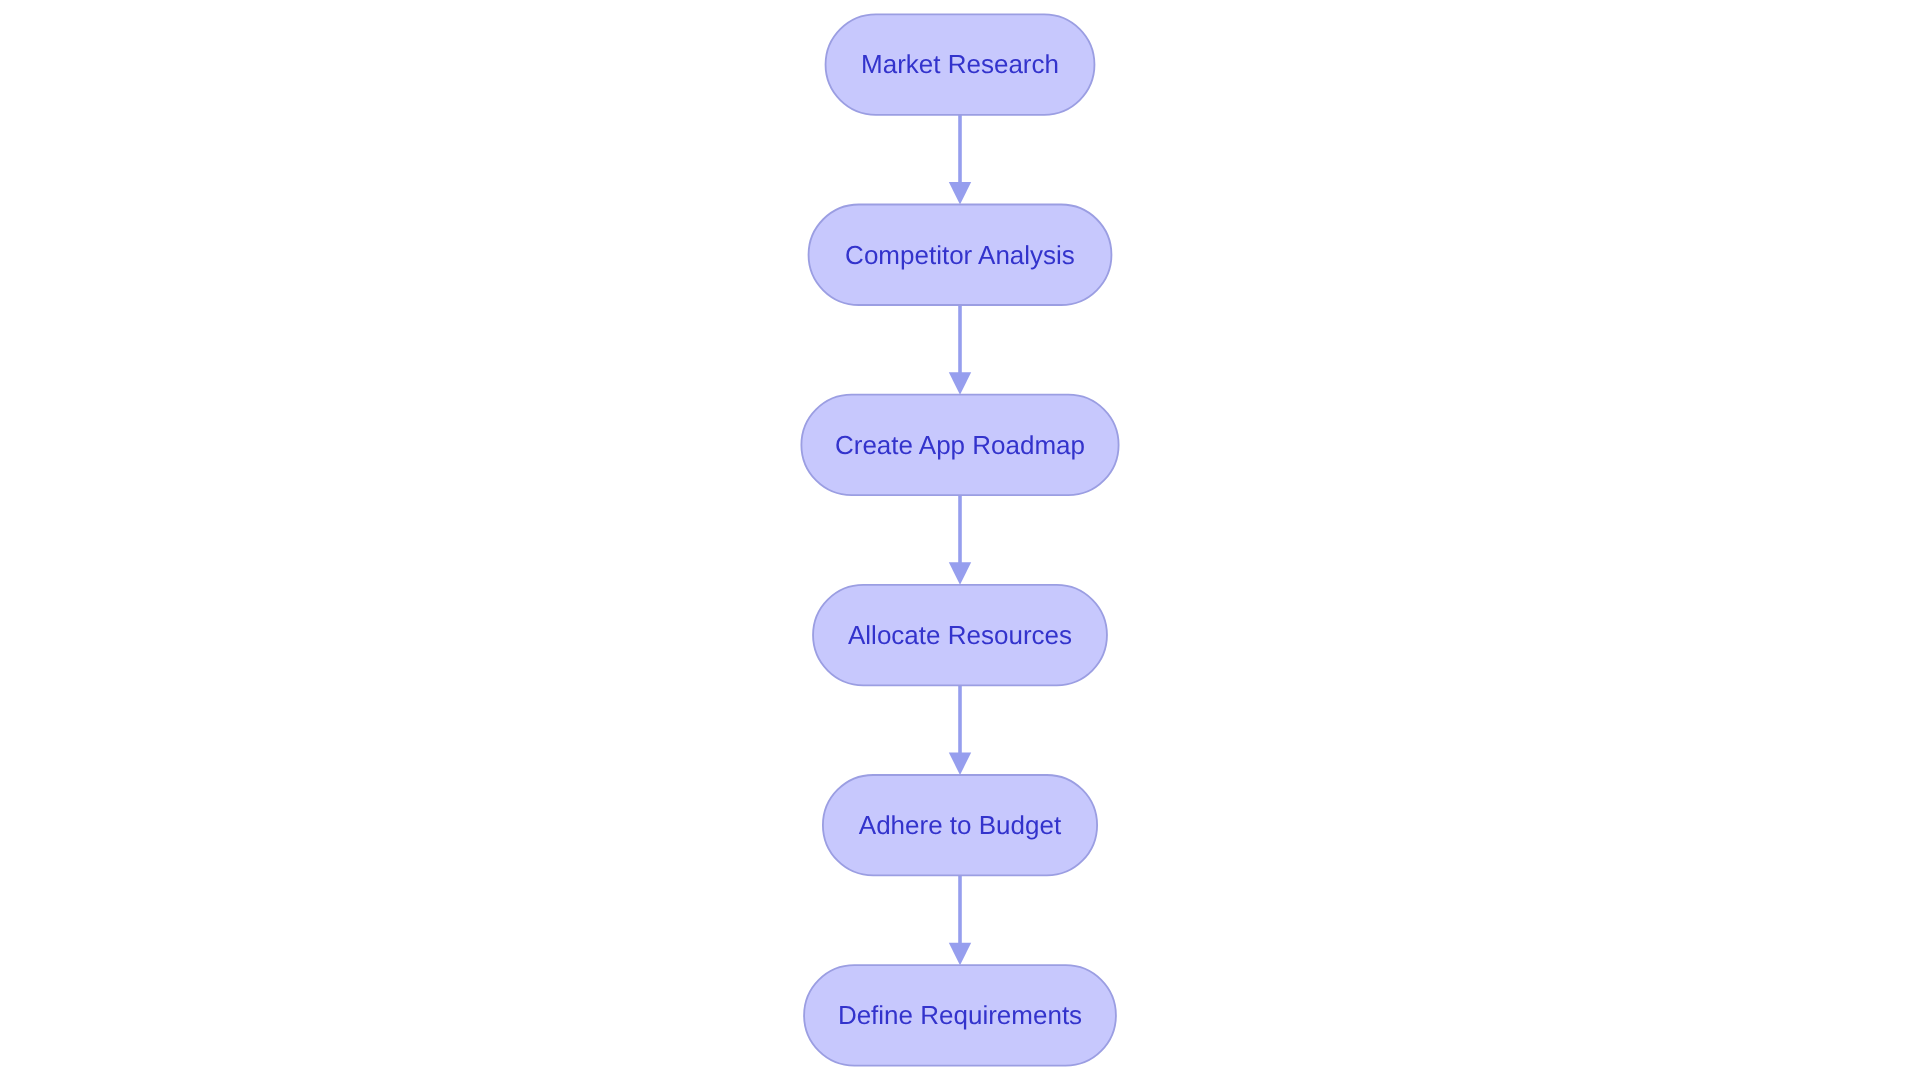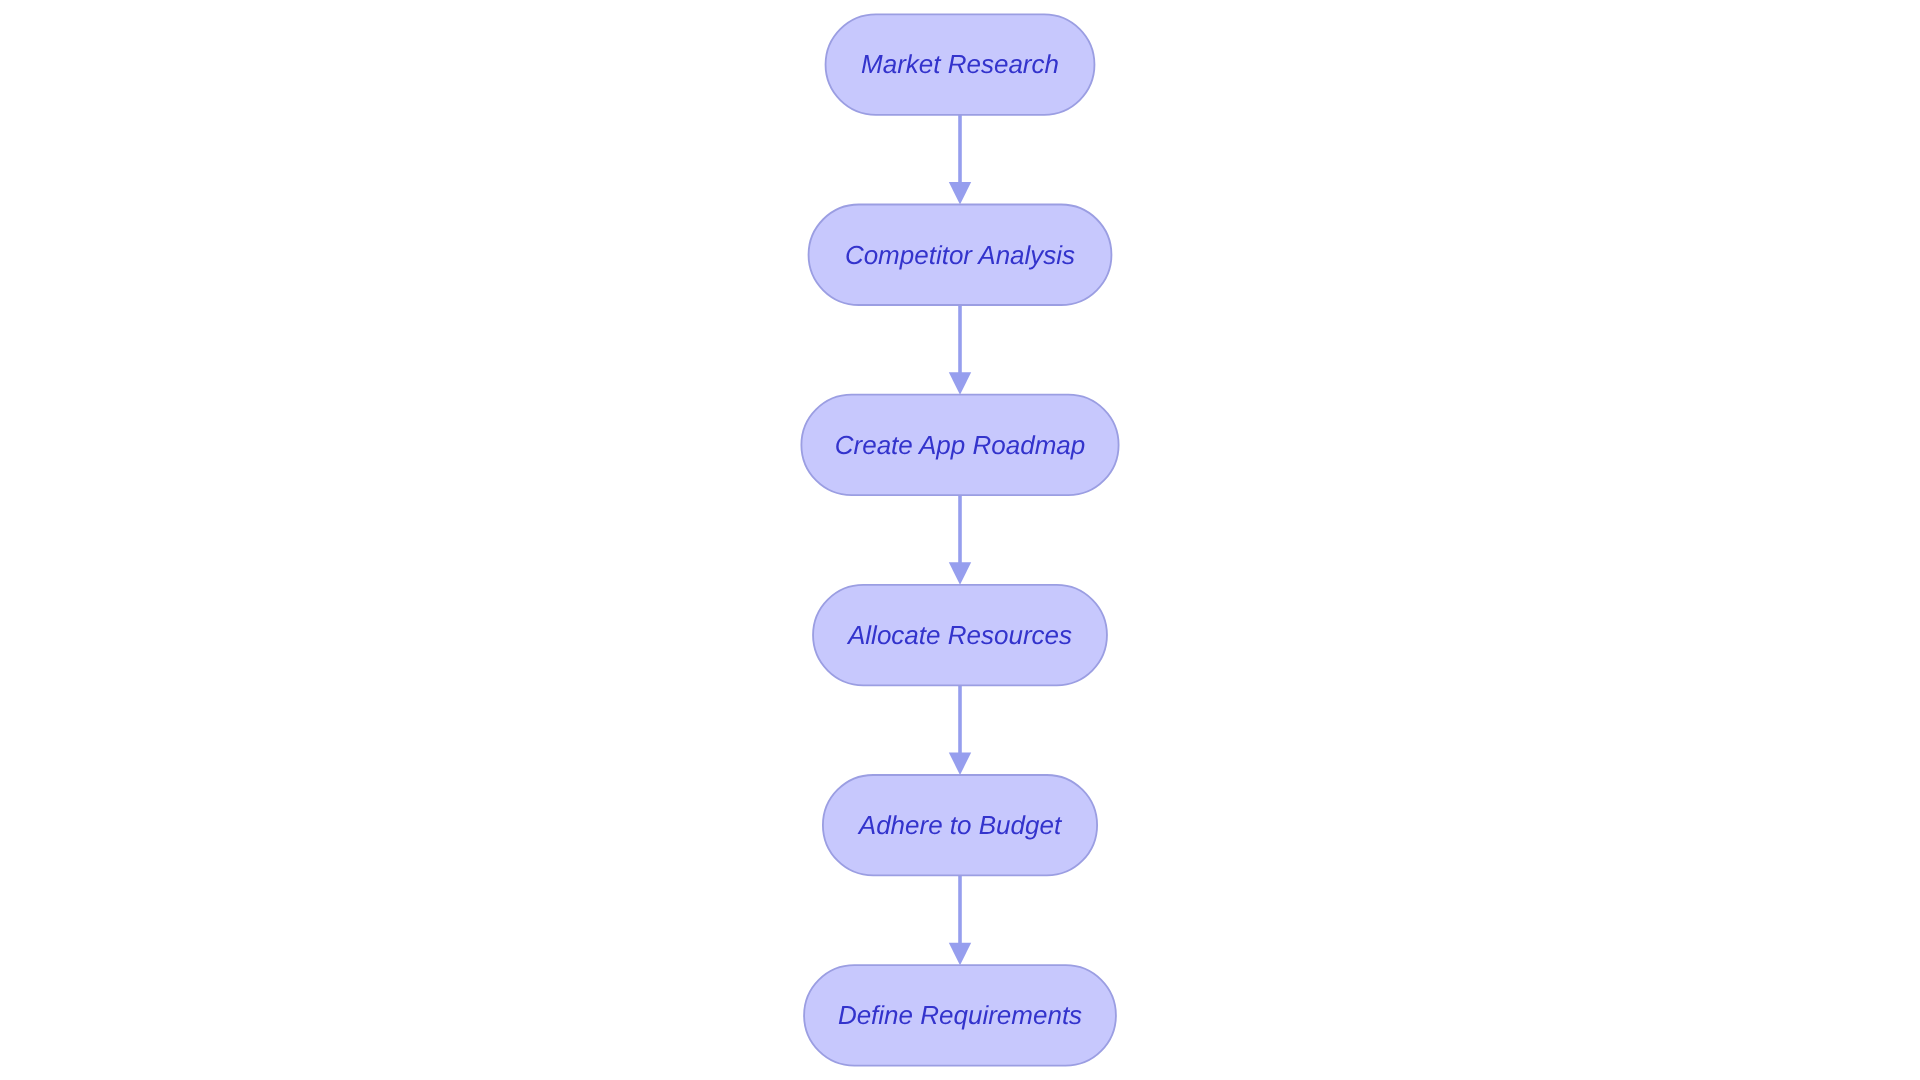--- a/index.html
+++ b/index.html
@@ -1,20 +1,20 @@
 <!DOCTYPE html>
 <html><head>
 <meta charset="utf-8">
 <title>Flowchart</title>
 <style>
   html,body{margin:0;padding:0;background:#ffffff;}
   body{width:1920px;height:1080px;overflow:hidden;
        font-family:"Liberation Sans",sans-serif;
        -webkit-font-smoothing:antialiased;text-rendering:geometricPrecision;}
-  #chart{position:relative;width:1920px;height:784px;font-style:italic;}
+  #chart{position:relative;width:1920px;height:784px;}
   svg.flow{position:absolute;left:0;top:0;width:1920px;height:1080px;display:block;}
   svg.flow text{font-family:"Liberation Sans",sans-serif;
        -webkit-font-smoothing:antialiased;text-rendering:geometricPrecision;
        will-change:transform;transform:translateZ(0);}
 </style>
 </head>
 <body style="background: rgb(255, 255, 255);">
 
 <div id="chart">
   <svg class="flow" viewBox="0 0 1920 1080" preserveAspectRatio="xMidYMid meet">

